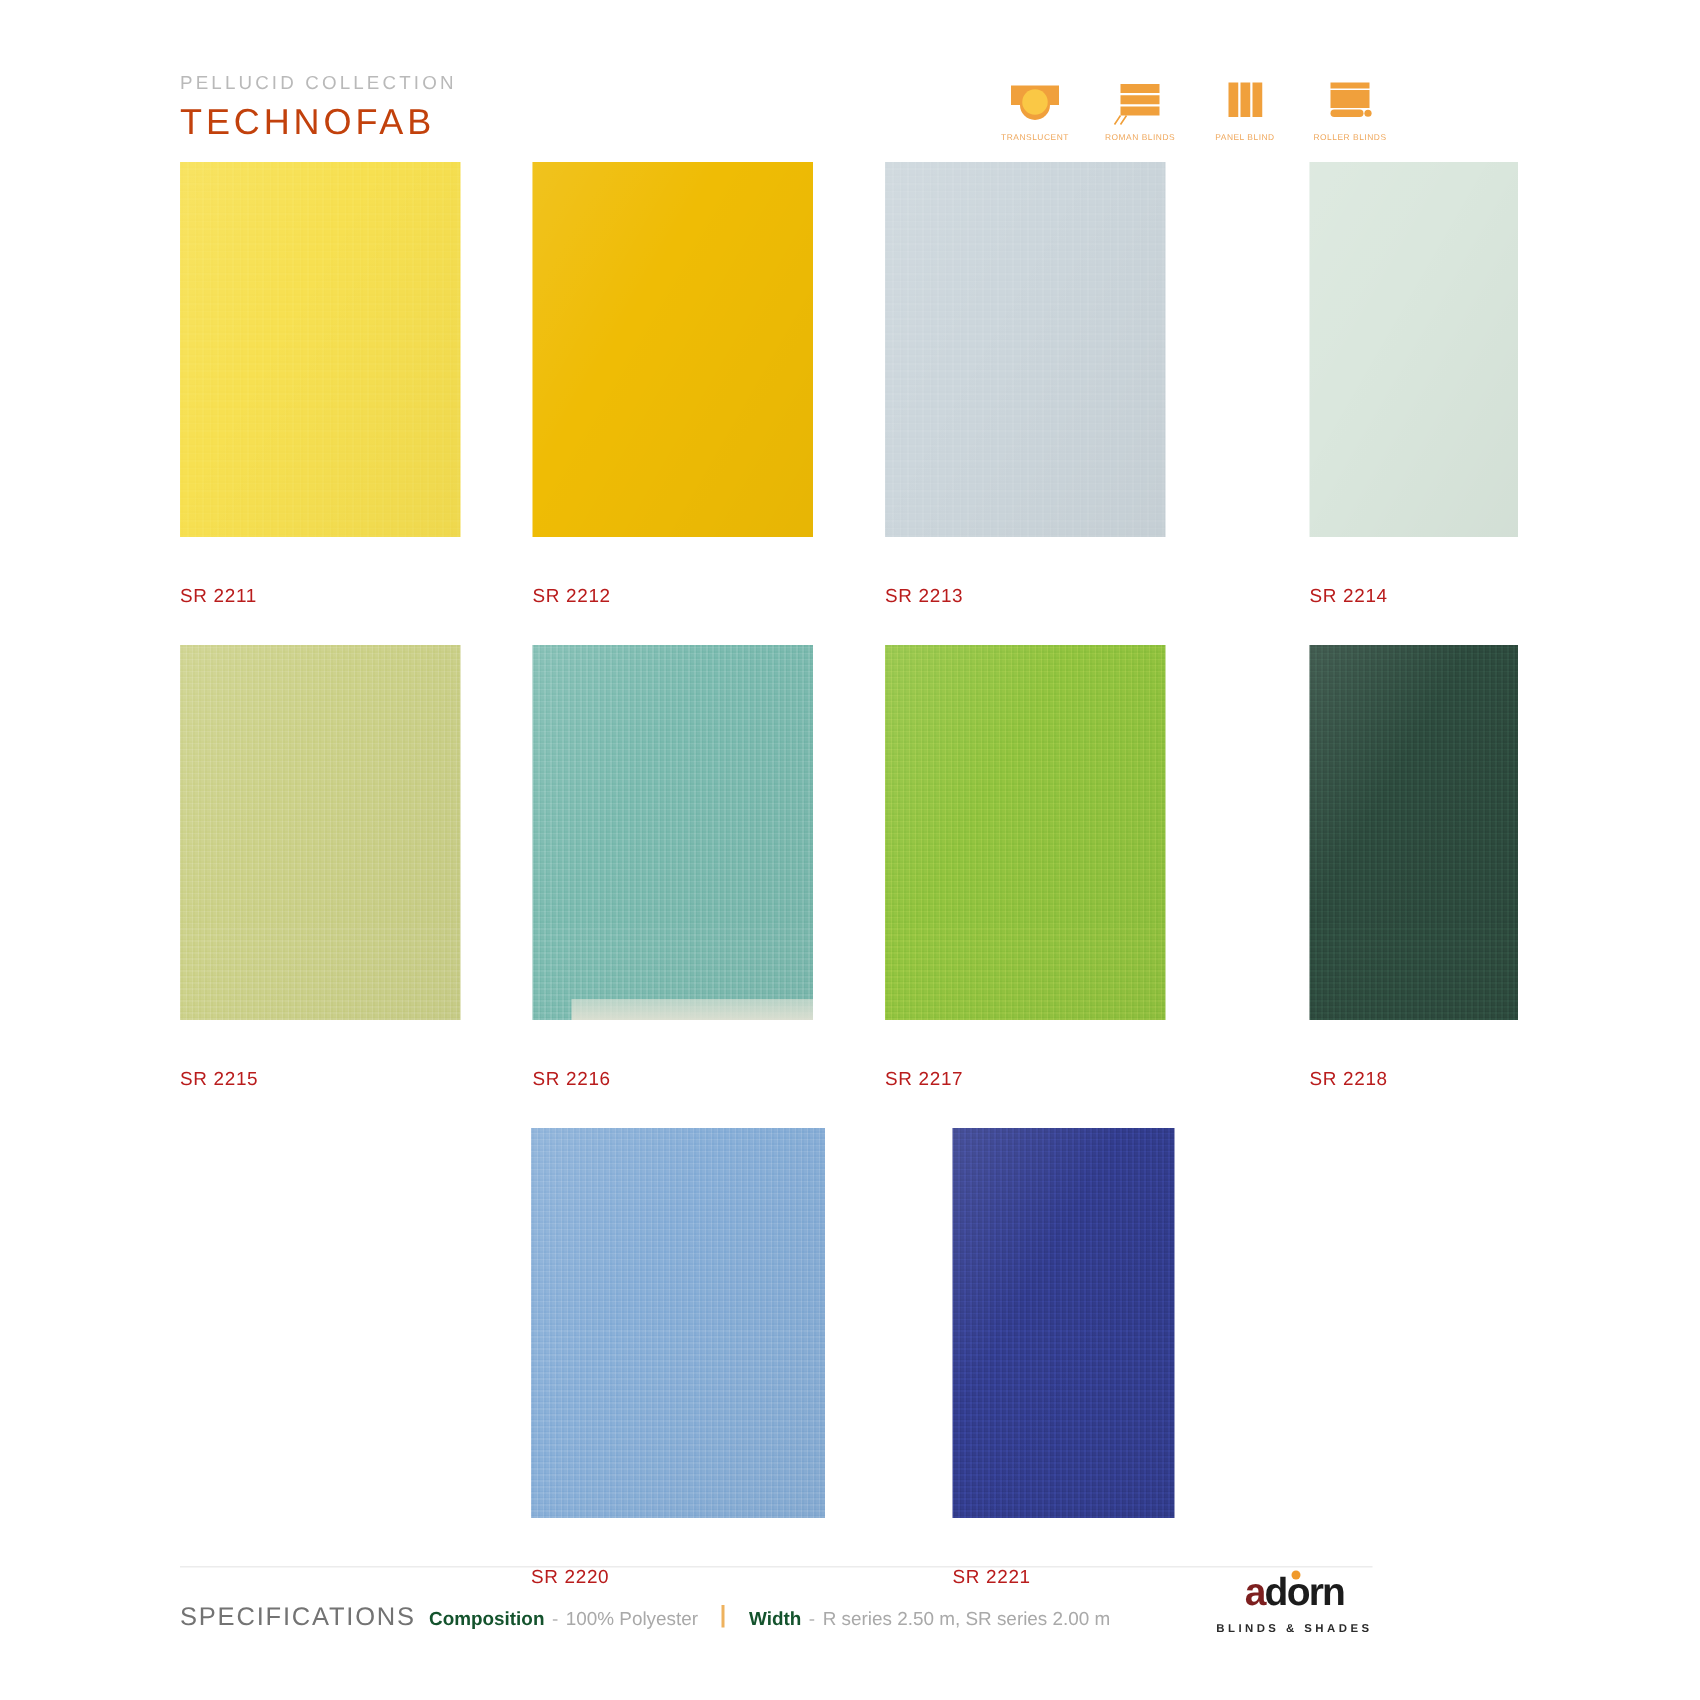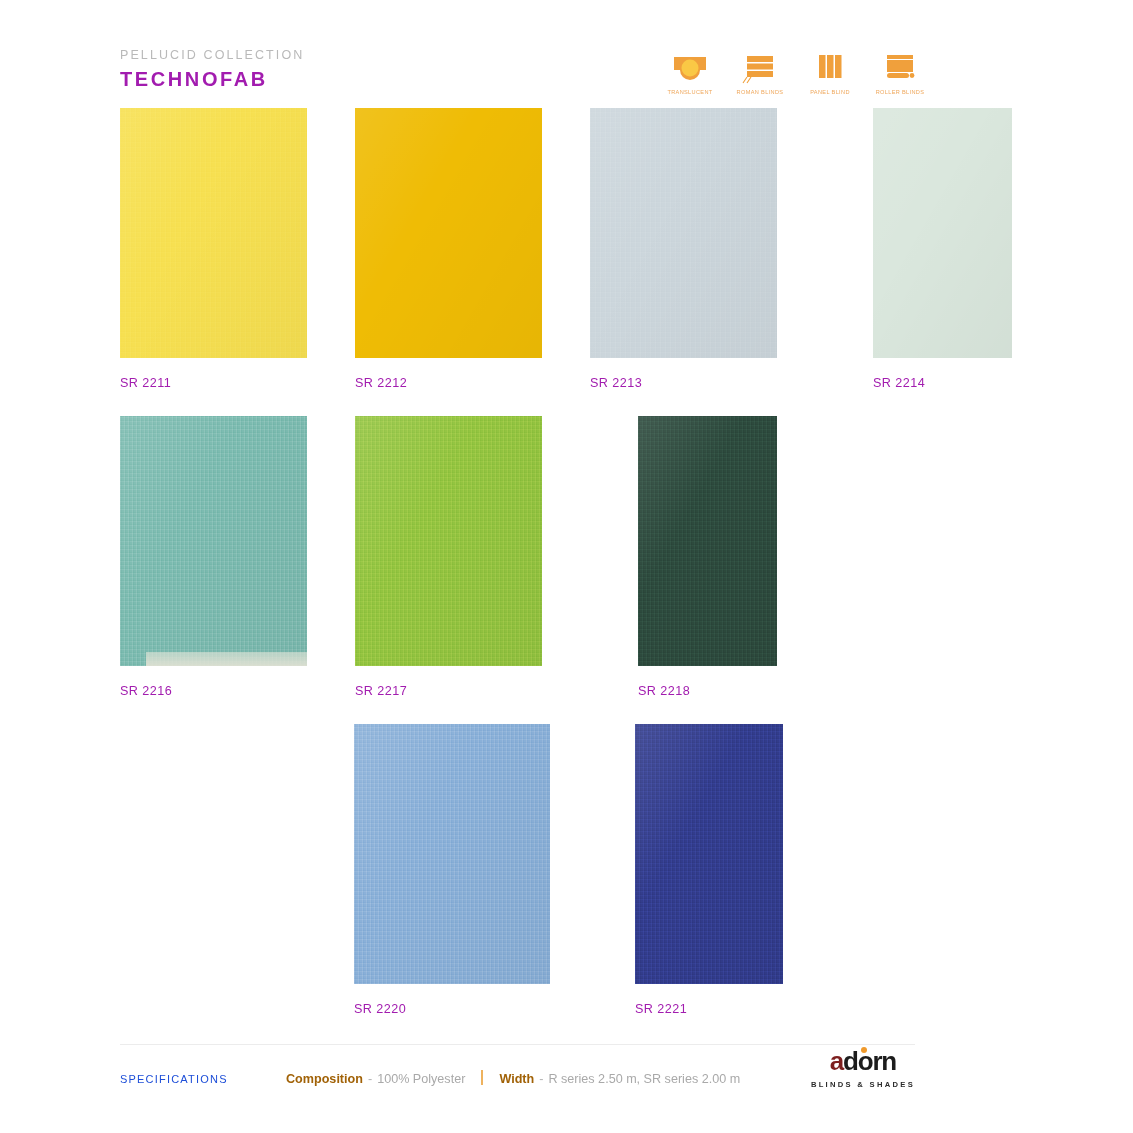--- a/index.html
+++ b/index.html
@@ -12,22 +12,22 @@
   .page { position: relative; width: 1031px; height: 1133px; background:#fff; }
 
   
   .header { position: absolute; left: 120px; top: 48px; }
   .collection-label {
     font-size: 12.5px; letter-spacing: 2.1px; color: #b9b9b9;
     font-weight: 400; white-space: nowrap;
   }
   .collection-title {
     margin-top: 6px;
-    font-size: 20px; letter-spacing: 2.6px; color: #a21caf;
-    font-weight: 700; white-space: nowrap;
+    font-size: 24px; letter-spacing: 2.6px; color: #c2410c;
+    font-weight: 400; white-space: nowrap;
   }
 
   
   .icon-bar {
     position: absolute; right: 104px; top: 50px;
     display: flex; align-items: flex-end; gap: 16px;
   }
   .icon-item { width: 54px; display: flex; flex-direction: column; align-items: center; }
   .icon-glyph { height: 34px; display: flex; align-items: flex-end; justify-content: center; }
   .icon-caption {
@@ -66,35 +66,35 @@
   .sheen {
     position: absolute; inset: 0; pointer-events: none;
     background: linear-gradient(120deg, rgba(255,255,255,.10) 0%, rgba(255,255,255,0) 38%, rgba(0,0,0,.035) 100%);
   }
   .artifact {
     position: absolute; left: 14%; right: 0; bottom: 0; height: 14px;
     background: linear-gradient(180deg, rgba(233,233,220,.55), rgba(226,226,212,.92));
     pointer-events: none;
   }
   .swatch-label {
-    margin-top: 18px; font-size: 12.6px; color: #a21caf; letter-spacing: .45px;
+    margin-top: 32px; font-size: 12.6px; color: #b91c1c; letter-spacing: .45px;
   }
 
   
   .footer-rule {
     position: absolute; left: 120px; right: 116px; top: 1044px;
     height: 1px; background: #ececec;
   }
   .footer { position: absolute; left: 120px; top: 1060px; display: flex; align-items: baseline; }
   .spec-title {
-    font-size: 11px; letter-spacing: 1.2px; color: #1d4ed8; font-weight: 400;
+    font-size: 17px; letter-spacing: 1.2px; color: #737373; font-weight: 400;
     width: 166px; white-space: nowrap;
   }
   .spec-body { display: flex; align-items: baseline; font-size: 12.6px; color: #a9a9a9; white-space: nowrap; }
-  .spec-key { color: #a16207; font-weight: bold; }
+  .spec-key { color: #14532d; font-weight: bold; }
   .spec-dash { margin: 0 5px; color: #b4b4b4; }
   .spec-val { color: #a9a9a9; margin-top: 12px; }
   .spec-sep {
     display: inline-block; width: 2px; height: 15px; background: #eeb25e;
     margin: 0 16px; transform: translateY(2px);
   }
 
   
   .logo { position: absolute; right: 116px; top: 1048px; text-align: center; }
   .logo-word {
@@ -196,20 +196,27 @@
       <div class="cell">
         <div class="swatch" style="background-color: rgb(218, 231, 221);">
 
           <div class="sheen"></div>
         </div>
         <div class="swatch-label">SR 2214</div>
       </div>
     </div>
 
     <div class="row row-2">
+      <div class="cell">
+        <div class="swatch" style="background-color: rgb(205, 210, 140);">
+          <div class="weave"></div>
+          <div class="sheen"></div>
+        </div>
+        <div class="swatch-label">SR 2215</div>
+      </div>
       <div class="cell">
         <div class="swatch" style="background-color: rgb(124, 187, 176);">
           <div class="weave"></div>
           <div class="sheen"></div>
           <div class="artifact"></div>
         </div>
         <div class="swatch-label">SR 2216</div>
       </div>
       <div class="cell">
         <div class="swatch" style="background-color: rgb(147, 196, 64);">

